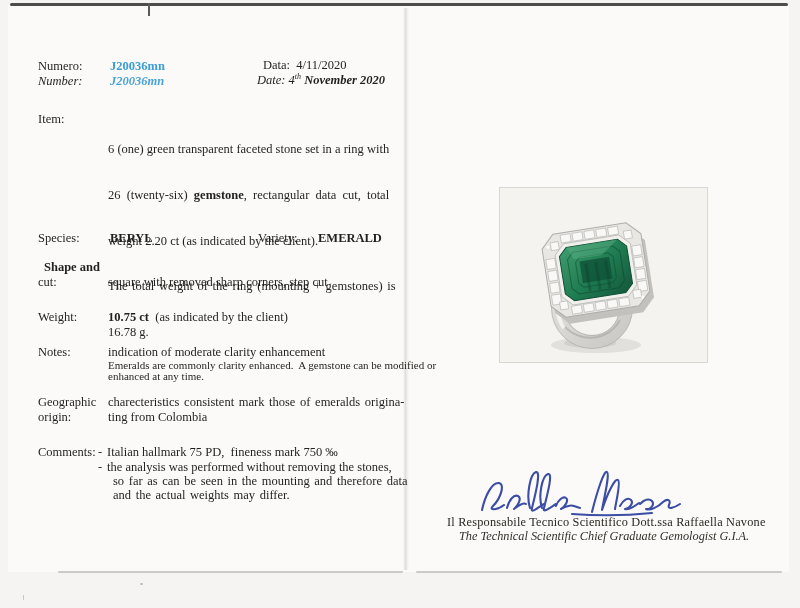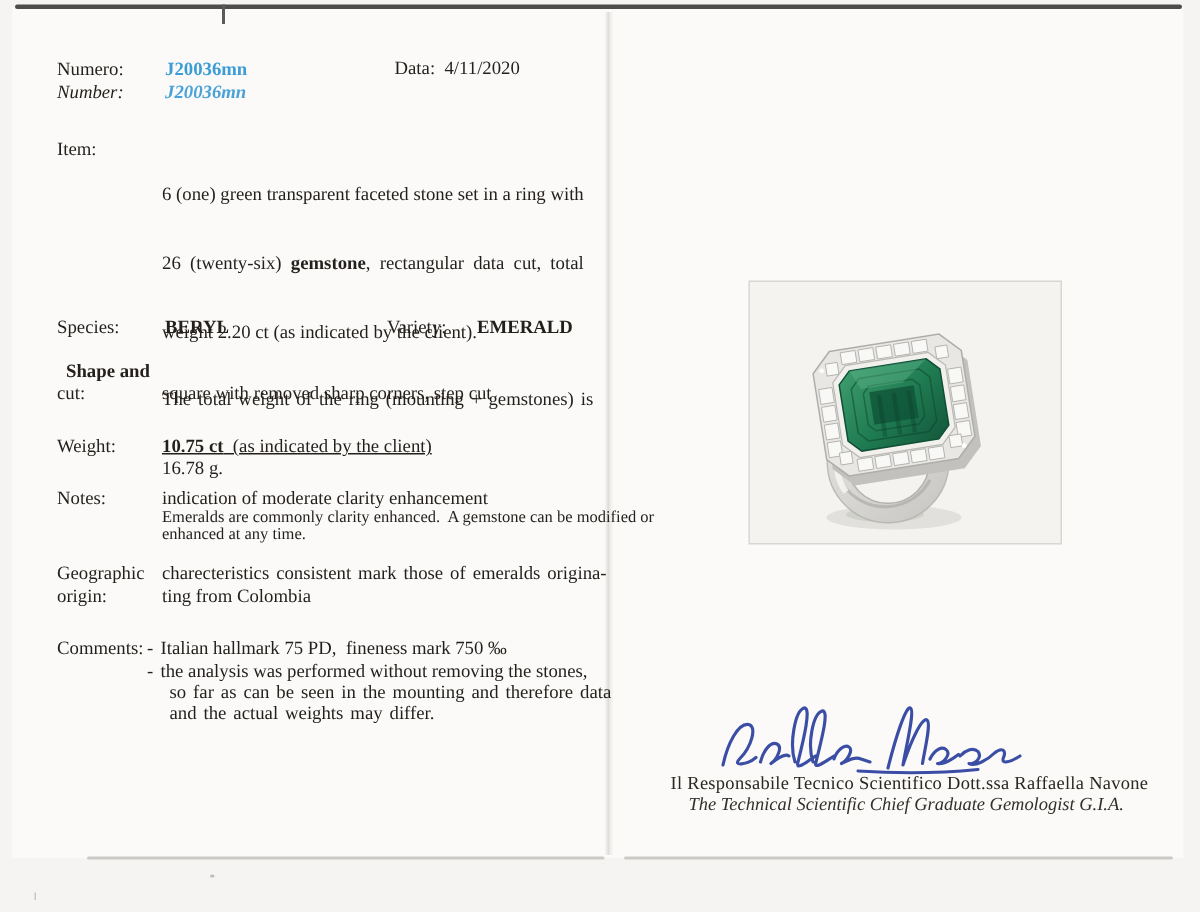--- a/index.html
+++ b/index.html
@@ -15,21 +15,21 @@
   }
   .top-edge{position:absolute;left:10px;top:3px;width:778px;height:3px;background:#4c4c4c;border-radius:2px;}
   .top-tick{position:absolute;left:148px;top:3px;width:2px;height:13px;background:#5a5a5a;}
   .fold{position:absolute;left:403px;top:8px;width:6px;height:562px;
     background:linear-gradient(to right,rgba(0,0,0,0),#dedcd8 45%,#e9e8e4 55%,rgba(0,0,0,0));}
   .bottom-shadow-l{position:absolute;left:58px;top:571px;width:345px;height:2px;background:#cbcac6;border-radius:2px;}
   .bottom-shadow-r{position:absolute;left:416px;top:571px;width:366px;height:2px;background:#cbcac6;border-radius:2px;}
   .speck1{position:absolute;left:140px;top:583px;width:3px;height:2px;background:#bdbcb9;border-radius:50%;}
   .speck2{position:absolute;left:23px;top:595px;width:1px;height:5px;background:#c9c8c5;}
 
-  .t{position:absolute;font-size:12.5px;line-height:15.2px;color:#221f1c;white-space:pre;}
+  .t{position:absolute;font-size:12.5px;line-height:15.2px;color:#221f1c;white-space:pre;margin-top:20px;}
   .b{font-weight:bold;}
   .i{font-style:italic;}
   .blue{color:#3b9cd6;font-weight:bold;}
   .blue-i{color:#4aa3d8;font-weight:bold;font-style:italic;}
   .small{font-size:11px;line-height:11.6px;}
   .ws1{word-spacing:1.5px;}
   .ws2{word-spacing:3px;}
   .lines div{white-space:pre;}
   sup{font-size:8px;vertical-align:super;line-height:0;}
 
@@ -52,20 +52,21 @@
   <div class="bottom-shadow-l"></div>
   <div class="bottom-shadow-r"></div>
   <div class="speck1"></div>
   <div class="speck2"></div>
 
   <span class="t" style="left:38px;top:39px;">Numero:</span>
   <span class="t blue" style="left:110px;top:39px;">J20036mn</span>
   <span class="t i" style="left:38px;top:54px;">Number:</span>
   <span class="t blue-i" style="left:110px;top:54px;">J20036mn</span>
   <span class="t" style="left:263px;top:38px;"><span>Data:</span><span>  </span><span>4/11/2020</span></span>
+  <span class="t i" style="left:257px;top:53px;"><span>Date:</span><span> </span><span>4</span><sup>th</sup><span class="b"> November 2020</span></span>
 
   <span class="t" style="left:38px;top:92px;">Item:</span>
   <div class="t lines" style="left:108px;top:92px;">
     <div>6 (one) green transparent faceted stone set in a ring with</div>
     <div class="ws2"><span>26 (twenty-six) </span><span class="b">gemstone</span><span>, rectangular data cut, total</span></div>
     <div>weight 2.20 ct (as indicated by the client).</div>
     <div class="ws1">The total weight of the ring (mounting + gemstones) is</div>
     <div>16.78 g.</div>
   </div>
 
@@ -73,21 +74,21 @@
   <span class="t" style="left:38px;top:211px;">Species:</span>
   <span class="t b" style="left:110px;top:211px;">BERYL</span>
   <span class="t" style="left:258px;top:211px;">Variety:</span>
   <span class="t b" style="left:318px;top:211px;">EMERALD</span>
 
   <span class="t" style="left:44px;top:240px;font-weight:bold;">Shape and</span>
   <span class="t" style="left:38px;top:255px;">cut:</span>
   <span class="t" style="left:108px;top:255px;">square with removed sharp corners, step cut</span>
 
   <span class="t" style="left:38px;top:290px;">Weight:</span>
-  <span class="t" style="left:108px;top:290px;text-decoration:underline;"><span class="b">10.75 ct</span><span>  (as indicated by the client)</span></span>
+  <span class="t" style="left:108px;top:290px;"><span class="b">10.75 ct</span><span>  (as indicated by the client)</span></span>
 
   <span class="t" style="left:38px;top:325px;">Notes:</span>
   <span class="t" style="left:108px;top:325px;">indication of moderate clarity enhancement</span>
   <span class="t small" style="left:108px;top:340px;">Emeralds are commonly clarity enhanced.  A gemstone can be modified or</span>
   <span class="t small" style="left:108px;top:351px;">enhanced at any time.</span>
 
   <span class="t" style="left:38px;top:375px;">Geographic</span>
   <span class="t" style="left:38px;top:390px;">origin:</span>
   <span class="t ws1" style="left:108px;top:375px;">charecteristics consistent mark those of emeralds origina-</span>
   <span class="t" style="left:108px;top:390px;">ting from Colombia</span>

